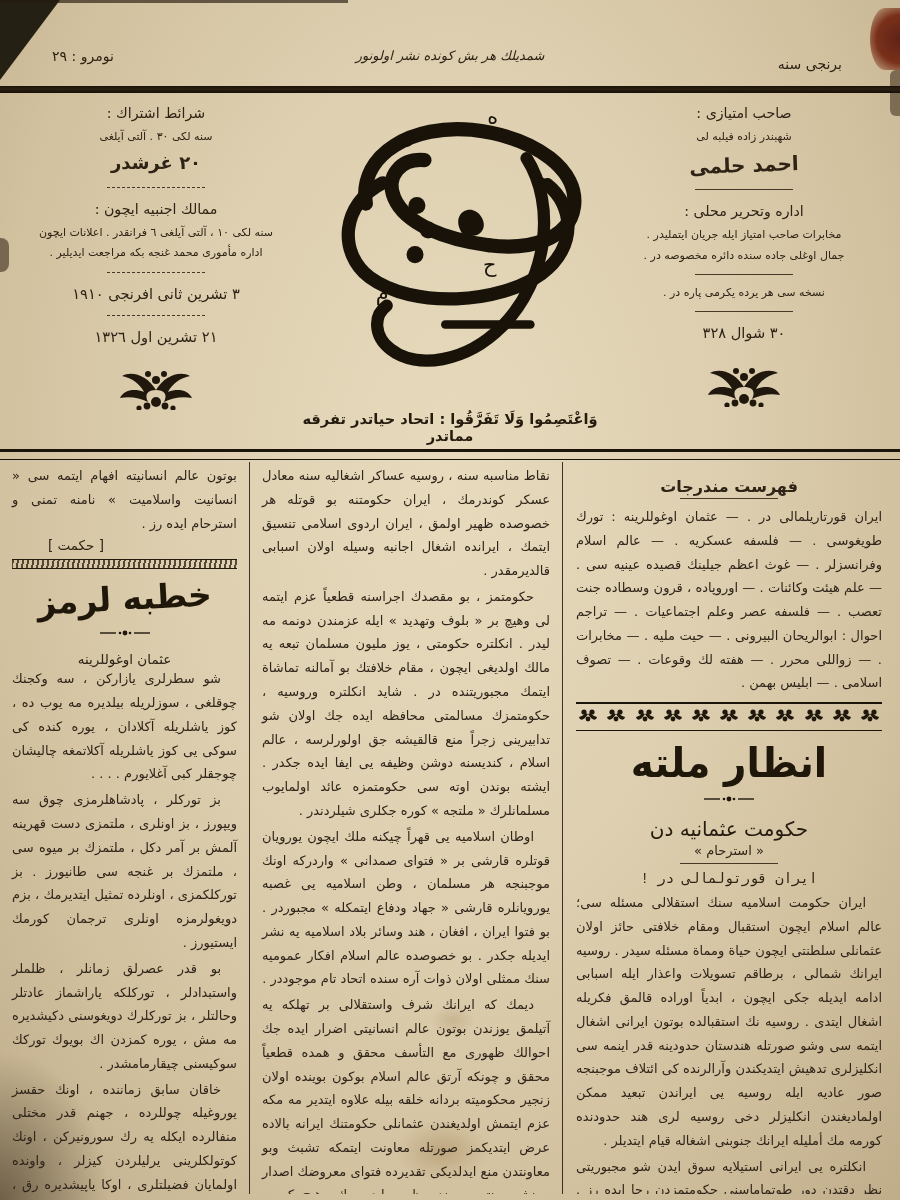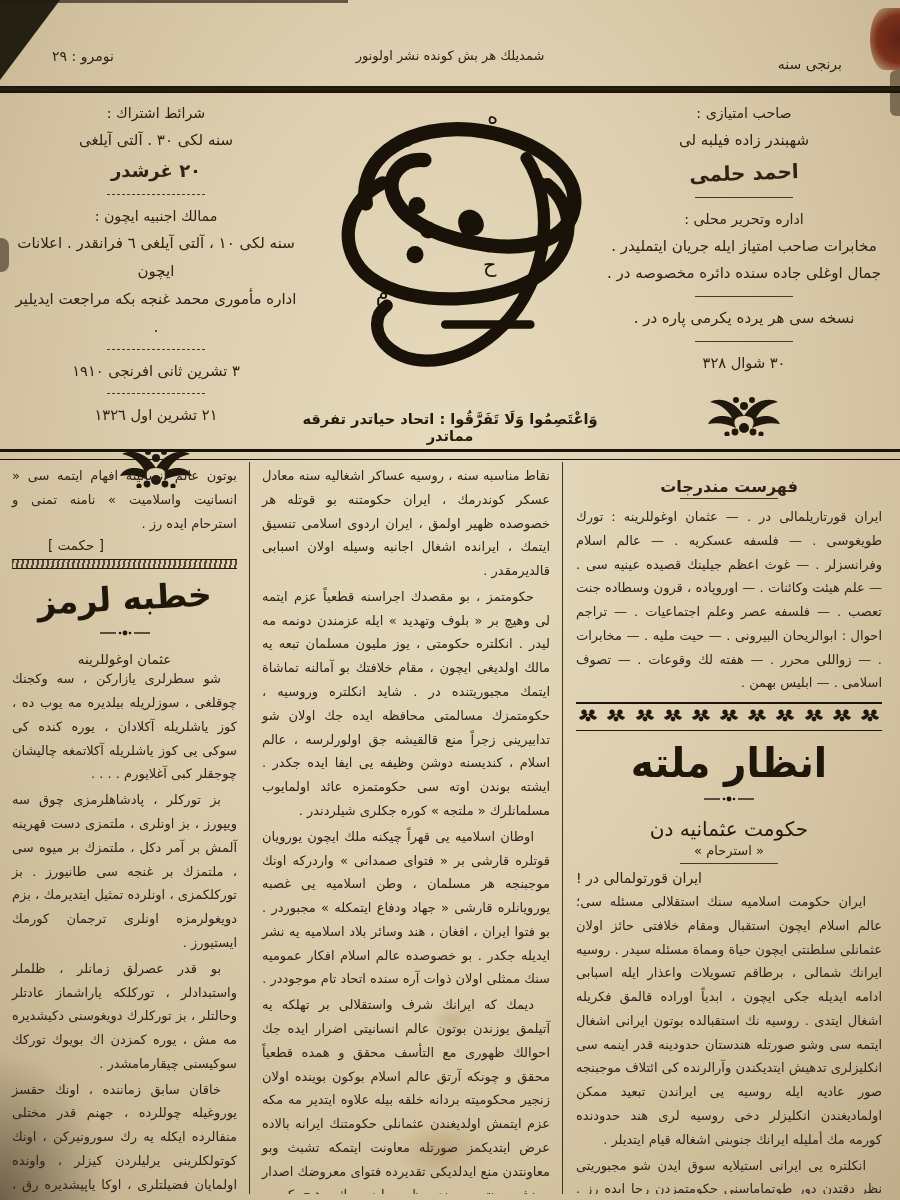--- a/index.html
+++ b/index.html
@@ -13,29 +13,29 @@
   .art-tr{right:0;top:8px;width:30px;height:62px;background:radial-gradient(ellipse at 100% 50%, #5e2217 0%, #7a3019 55%, rgba(122,48,25,0) 100%);border-radius:50% 0 0 50%;}
   .art-r2{right:0;top:70px;width:10px;height:46px;background:#3a2a18;opacity:.55;border-radius:6px 0 0 6px;}
   .art-lm{left:0;top:238px;width:9px;height:34px;background:#3a2c1d;opacity:.6;border-radius:0 8px 8px 0;}
   .art-bl{left:0;bottom:0;width:110px;height:150px;background:radial-gradient(ellipse at 0% 100%, rgba(45,32,18,.55) 0%, rgba(45,32,18,0) 70%);}
   .art-stain{left:395px;top:1120px;width:95px;height:62px;border-radius:50%;background:radial-gradient(ellipse, rgba(128,86,32,.28) 0%, rgba(128,86,32,0) 70%);}
   .art-stain2{left:430px;top:1005px;width:46px;height:30px;border-radius:50%;background:radial-gradient(ellipse, rgba(120,80,30,.18) 0%, rgba(120,80,30,0) 70%);}
 
   
   .hdr{position:absolute;top:46px;left:0;right:0;height:38px;font-size:13.5px;}
   .hdr-year{position:absolute;right:58px;top:10px;font-size:14px;}
-  .hdr-note{position:absolute;left:0;right:0;top:2px;text-align:center;font-size:13px;}
+  .hdr-note{position:absolute;left:0;right:0;top:2px;text-align:center;font-size:13px;font-style:italic;}
   .hdr-issue{position:absolute;left:52px;top:2px;font-size:14px;}
   .rule-top{position:absolute;top:86px;left:0;right:0;height:7px;background:linear-gradient(#1a1309,#2b1f10 45%,#14100a);}
 
   
   .mastbox{position:absolute;top:100px;width:284px;text-align:center;}
   .mast-left{left:14px;}
   .mast-right{right:14px;}
-  .m-line{font-size:15px;line-height:1.85;}
+  .m-line{font-size:11px;line-height:1.85;}
   .m-head{font-size:14.2px;line-height:1.9;}
   .m-big{font-size:18px;font-weight:bold;line-height:1.7;margin:1px 0;}
   .m-name{font-size:20px;font-weight:bold;line-height:1.6;margin:2px 0;transform:rotate(-2deg);}
   .m-date{font-size:14.6px;line-height:1.8;}
   .minirule{width:98px;margin:8px auto;border-bottom:1.3px solid rgba(44,31,15,.85);}
   .minirule.dotted{border-bottom-style:dashed;}
   .orn-big{margin-top:14px;}
 
   
   .emblem-wrap{position:absolute;left:298px;top:92px;width:304px;text-align:center;}
@@ -51,21 +51,21 @@
   .bt{font-size:13px;line-height:1.83;text-align:justify;color:#30251a;}
   p.bt{margin:0 0 2px;text-indent:16px;}
   p.bt.noind{text-indent:0;}
 
   .toc-head{font-size:16px;font-weight:bold;text-align:center;margin:13px 0 2px;}
   .chainband{margin:7px 0 6px;padding:3px 2px;border-top:2.6px solid #1b140a;border-bottom:1.4px solid #1b140a;display:flex;justify-content:space-between;align-items:center;}
   .art-title{font-size:39px;font-weight:bold;text-align:center;line-height:1.25;margin:8px 0 0;color:#1f1709;transform:scaleY(1.04);}
   .orn-div{text-align:center;margin:2px 0 4px;}
   .art-sub{font-size:20px;text-align:center;margin:8px 0 2px;color:#241b0e;}
   .art-kicker{font-size:13px;text-align:center;margin:2px 0 0;}
-  .art-lead{font-size:14px;text-align:left;margin:6px 0 4px;}
+  .art-lead{font-size:14px;text-align:center;margin:6px 0 4px;font-family:Liberation Mono, monospace;}
 
   .sig-line{font-size:13.5px;text-align:left;padding-left:36px;margin:2px 0 6px;}
   .braid{height:8px;margin:4px 0 10px;border-top:1.2px solid #241a0c;border-bottom:1.2px solid #241a0c;
     background:repeating-linear-gradient(100deg, rgba(40,28,14,.75) 0 2px, rgba(40,28,14,0) 2px 5px);}
   .sec-title{font-size:33px;font-weight:bold;text-align:center;margin:6px 0 0;transform:rotate(-3deg);color:#1f1709;}
   .sec-ded{font-size:13.5px;text-align:center;margin:8px 0 0;}
   .poem-title{font-size:19px;font-weight:bold;text-align:center;margin:6px 0 8px;color:#241b0e;}
 </style>
 </head>
 <body>

